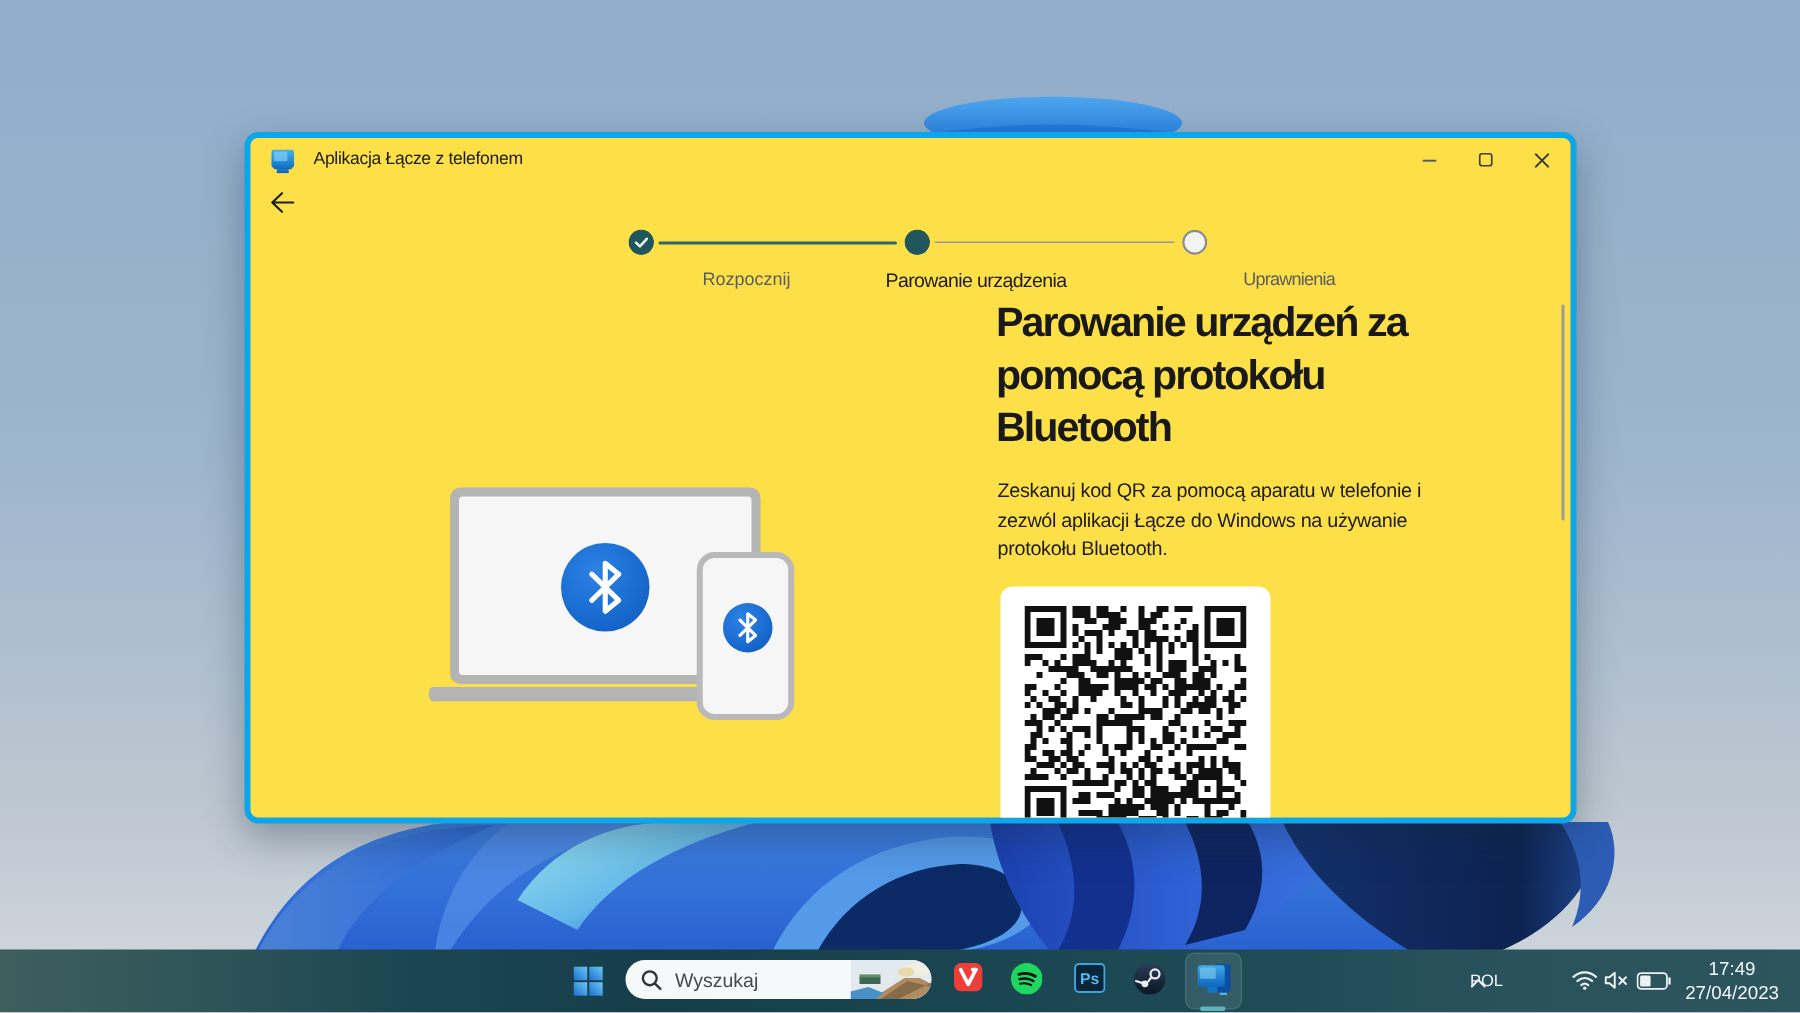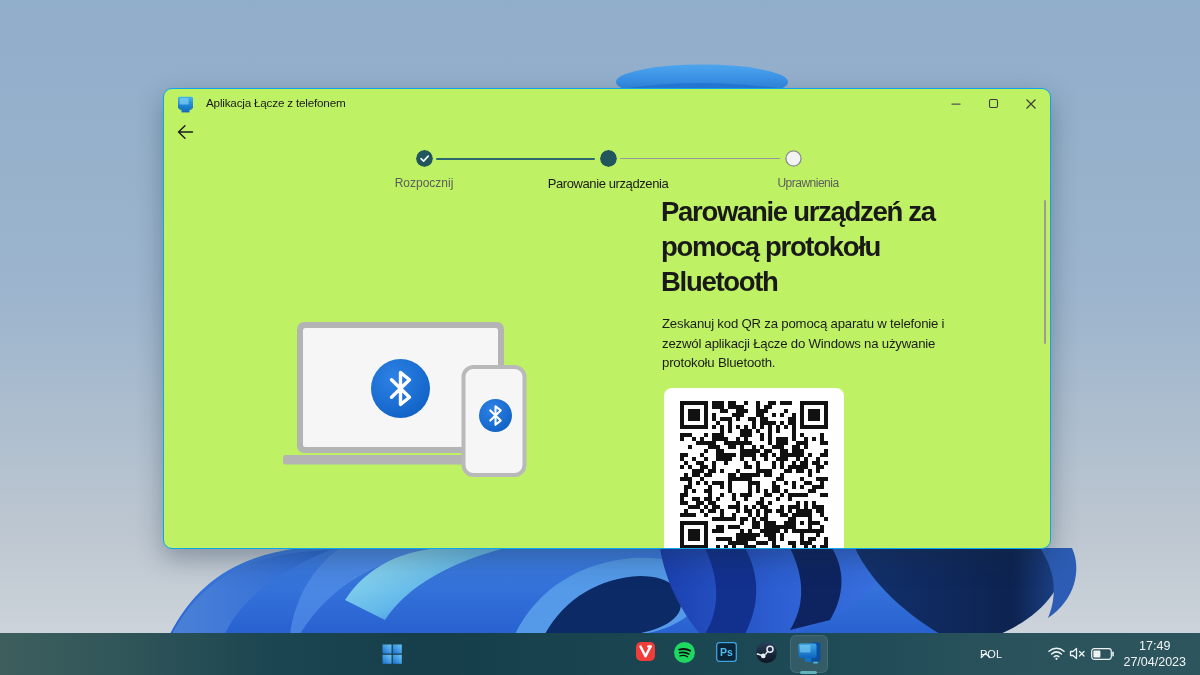--- a/index.html
+++ b/index.html
@@ -1,25 +1,25 @@
 <!DOCTYPE html>
 <html><head><meta charset="utf-8">
 <style>
 *{margin:0;padding:0;box-sizing:border-box}
 html,body{width:1200px;height:675px;overflow:hidden}
 body{font-family:"Liberation Sans",sans-serif;position:relative;
 background:linear-gradient(180deg,#90adca 0%,#9db5cd 45%,#bcc6d0 78%,#d3d9de 100%)}
 #wall{position:absolute;left:0;top:0}
-#win{position:absolute;left:163px;top:88px;width:888px;height:461px;background:#bef264;
-border:1px solid #0ea5e9;border-radius:9px;box-shadow:0 10px 26px rgba(20,40,60,.34);overflow:hidden}
+#win{position:absolute;left:163px;top:88px;width:888px;height:461px;background:#fde047;
+border:4px solid #0ea5e9;border-radius:9px;box-shadow:0 10px 26px rgba(20,40,60,.34);overflow:hidden}
 #title{position:absolute;left:42px;top:7px;font-size:11.7px;letter-spacing:-.2px;color:#1b1b1b}
 #back{position:absolute;left:13px;top:35px}
 .stc{position:absolute;top:61px;width:17px;height:17px;border-radius:50%}
 .stline{position:absolute;top:68.5px;height:2px;border-radius:1px}
-.stlab{position:absolute;top:87px;font-size:12px;color:#5d5d5d;text-align:center;width:200px}
+.stlab{position:absolute;top:87px;font-size:12px;color:#5d5d5d;text-align:right;width:200px}
 #h1{position:absolute;left:497px;top:105px;font-size:27.5px;font-weight:700;
 color:#191919;line-height:35px;letter-spacing:-1.3px}
 #body{position:absolute;left:498px;top:225px;font-size:13.2px;color:#1c1c1c;line-height:19.5px;letter-spacing:-.2px}
 #qrcard{position:absolute;left:500px;top:299px;width:180px;height:175px;background:#fff;border-radius:8px}
 #scroll{position:absolute;right:4px;top:111px;width:2px;height:144px;background:#9b9b9b;border-radius:1px}
 #bar{position:absolute;left:0;bottom:0;width:1200px;height:42px;
 background:linear-gradient(90deg,#3d5e5d 0%,#315659 10%,#1c4651 22%,#153e4a 36%,#1a4550 52%,#1d4a55 68%,#2a525c 84%,#2d555d 100%)}
 #pill{position:absolute;left:417px;top:7px;width:204px;height:26px;background:#f5f9f9;border-radius:13px;overflow:hidden}
 #pill span{position:absolute;left:33px;top:6px;font-size:13px;color:#484848}
 .ticon{position:absolute;top:9px}
@@ -110,21 +110,21 @@
   <div class="stline" style="left:272px;width:159px;background:#2a686e"></div>
   <svg class="stc" style="left:435.5px" width="17" height="17" viewBox="0 0 17 17">
       <circle cx="8.5" cy="8.5" r="8.5" fill="#20565c"></circle>
     </svg>
   <div class="stline" style="left:456px;width:160px;height:1.6px;background:#989898"></div>
   <svg class="stc" style="left:620.5px" width="17" height="17" viewBox="0 0 17 17">
       <circle cx="8.5" cy="8.5" r="7.6" fill="#f3f3f3" stroke="#8c8c8c" stroke-width="1.4"></circle>
     </svg>
   <div class="stlab" style="left:160px">Rozpocznij</div>
   <div class="stlab" style="left:344px;font-size:13px;letter-spacing:-.4px;font-weight:400;color:#1b1b1b">Parowanie urządzenia</div>
-  <div class="stlab" style="left:544px;letter-spacing:-.5px">Uprawnienia</div>
+  <div class="stlab" style="left:523px;letter-spacing:-.5px">Uprawnienia</div>
 
   <svg style="position:absolute;left:119px;top:228px" width="295" height="160" viewBox="0 0 295 160">
     <defs>
       <radialGradient id="btg" cx="0.38" cy="0.32" r="0.85">
         <stop offset="0" stop-color="#2e82e4"></stop>
           <stop offset=".7" stop-color="#1668cd"></stop>
           <stop offset="1" stop-color="#115bbd"></stop>
       </radialGradient>
     </defs>
     <rect x="14" y="5" width="207" height="131" rx="7" fill="#b4b4b4"></rect>
@@ -154,20 +154,37 @@
         <linearGradient id="wlg" x1="0" y1="1" x2="1" y2="0">
       <stop offset="0" stop-color="#1a6fd0"></stop>
           <stop offset="1" stop-color="#6cc7f4"></stop>
         </linearGradient>
       </defs>
     <rect x="0.5" y="0.5" width="9" height="9" fill="url(#wlg)"></rect>
     <rect x="10.8" y="0.5" width="9" height="9" fill="url(#wlg)"></rect>
     <rect x="0.5" y="10.8" width="9" height="9" fill="url(#wlg)"></rect>
     <rect x="10.8" y="10.8" width="9" height="9" fill="url(#wlg)"></rect>
   </svg>
+  <div id="pill">
+    <svg style="position:absolute;left:10px;top:5.5px" width="15" height="15" viewBox="0 0 15 15">
+      <circle cx="6.2" cy="6.2" r="4.6" fill="none" stroke="#333" stroke-width="1.6"></circle>
+      <path d="M 9.7 9.7 L 13.2 13.2" stroke="#333" stroke-width="1.6" stroke-linecap="round"></path>
+    </svg>
+    <span>Wyszukaj</span>
+    <svg style="position:absolute;right:0;top:0" width="54" height="26" viewBox="0 0 54 26">
+      <rect x="0" y="0" width="54" height="26" fill="#e2eaf0"></rect>
+      <path d="M 14 26 L 36 12 L 46 12 L 54 16 L 54 26 Z" fill="#b08c5e"></path>
+      <path d="M 20 26 L 38 14 L 54 18 L 54 15 L 32 26 Z" fill="#876c4a"></path>
+      <path d="M 0 26 L 0 21 L 12 18 L 22 22 L 17 26 Z" fill="#4a90c8"></path>
+      <ellipse cx="45" cy="6" rx="9" ry="4.5" fill="#f2efe2"></ellipse>
+      <ellipse cx="37" cy="8" rx="5.5" ry="3" fill="#e8d9a8"></ellipse>
+      <path d="M 6 11 L 20 11 L 20 16 L 6 16 Z" fill="#3d6852"></path>
+      <rect x="6" y="9.6" width="14" height="2" fill="#628e6e"></rect>
+    </svg>
+  </div>
   <svg class="ticon" style="left:636px" width="19" height="19" viewBox="0 0 19 19">
     <rect x="0" y="0" width="19" height="19" rx="5" fill="#ef3e3a"></rect>
     <path d="M 4.5 4.5 L 9.5 14.2 L 14.5 4.5" stroke="#fff" stroke-width="2.5" fill="none" stroke-linejoin="round" stroke-linecap="round"></path>
       <rect x="11.2" y="3.2" width="4.6" height="2.4" rx="1.2" fill="#fff"></rect>
   </svg>
   <svg class="ticon" style="left:674px;top:8.5px" width="21" height="21" viewBox="0 0 21 21">
     <circle cx="10.5" cy="10.5" r="10.5" fill="#1ed760"></circle>
     <path d="M 5.2 7.6 C 9 6.5 13.2 7 16.2 8.8" stroke="#101010" stroke-width="1.9" fill="none" stroke-linecap="round"></path>
     <path d="M 5.6 10.8 C 8.8 10 12.4 10.4 14.9 12" stroke="#101010" stroke-width="1.6" fill="none" stroke-linecap="round"></path>
     <path d="M 6 13.8 C 8.6 13.2 11.4 13.5 13.5 14.8" stroke="#101010" stroke-width="1.3" fill="none" stroke-linecap="round"></path>

